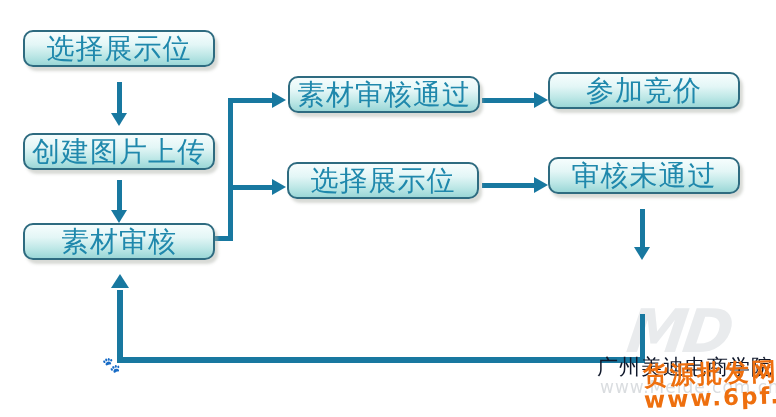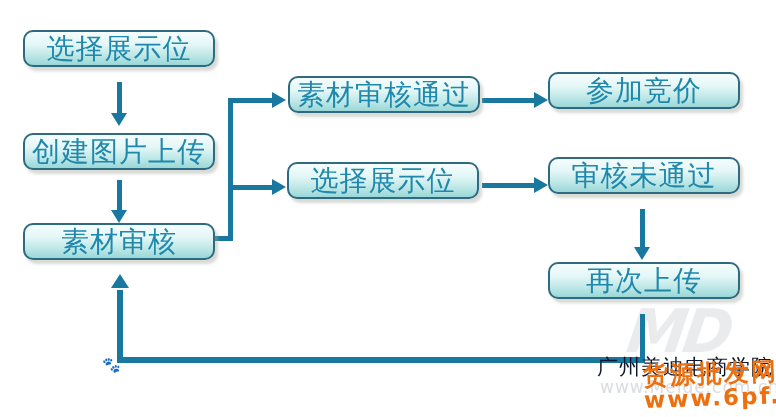--- a/index.html
+++ b/index.html
@@ -95,23 +95,20 @@
   </div>
   <div class="node n5">
     <span>选择展示位</span>
   </div>
   <div class="node n6">
     <span>参加竞价</span>
   </div>
   <div class="node n7">
     <span>审核未通过</span>
   </div>
-  <div class="node n8">
-    <span>再次上传</span>
-  </div>
 
   <div class="line l-v1"></div>
   <div class="ah ah-down ah1"></div>
 
   <div class="line l-v2"></div>
   <div class="ah ah-down ah2"></div>
 
   <div class="line l-nub"></div>
   <div class="line l-trunk"></div>
 

